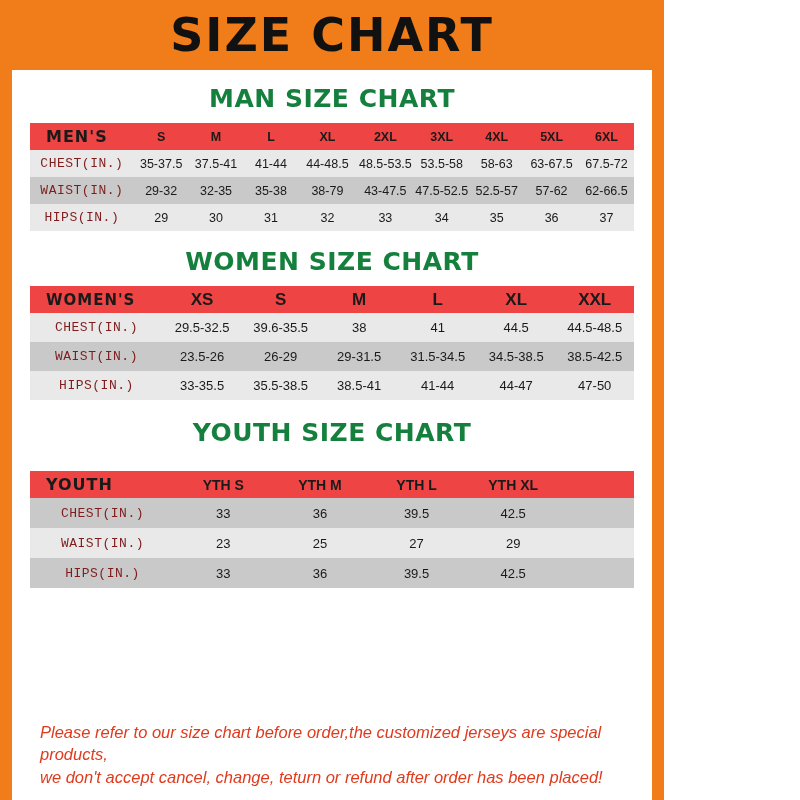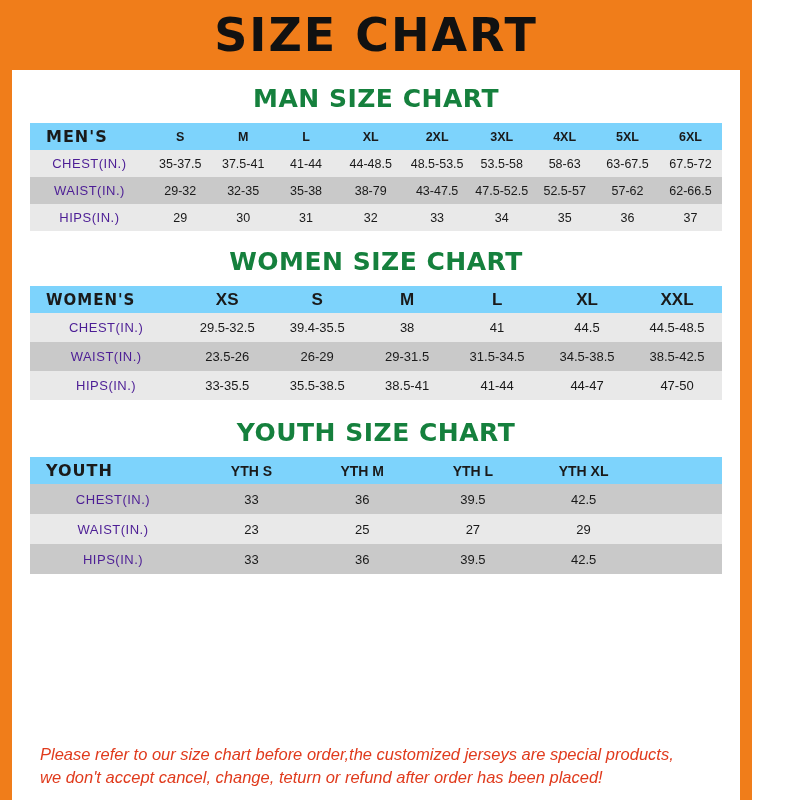--- a/index.html
+++ b/index.html
@@ -7,21 +7,21 @@
     padding: 0;
   }
   body {
     width: 800px;
     height: 800px;
     background: #ffffff;
     font-family: "Liberation Sans", sans-serif;
     overflow: hidden;
   }
   .page {
-    width: 752px;
+    width: 664px;
     height: 800px;
     position: relative;
     box-sizing: border-box;
     border-left: 12px solid #F07D1A;
     border-right: 12px solid #F07D1A;
     background: #ffffff;
     display: flex;
     flex-direction: column;
   }
   .banner {
@@ -51,59 +51,60 @@
   .section-title {
     text-align: center;
     font-family: "DejaVu Sans", sans-serif;
     font-weight: bold;
     font-size: 25px;
     color: #15803d;
     letter-spacing: 0.5px;
   }
   .t1 { margin-top: 14px; margin-bottom: 10px; }
   .t2 { margin-top: 16px; margin-bottom: 10px; }
-  .t3 { margin-top: 18px; margin-bottom: 10px; }
+  .t3 { margin-top: 18px; margin-bottom: 24px; }
 
   table.size-table {
     width: 100%;
     border-collapse: collapse;
     table-layout: fixed;
   }
   table.size-table th,
   table.size-table td {
     text-align: center;
     font-size: 12.5px;
     color: #1a1a1a;
     padding: 0;
     height: 27px;
     vertical-align: middle;
     font-family: "Liberation Sans", sans-serif;
   }
   thead tr {
-    background: #7dd3fc;
+    background: #ef4444;
   }
   thead th {
     color: #ffffff;
     font-size: 13px;
     height: 34px;
   }
   thead th.rowhead {
     font-family: "DejaVu Sans", sans-serif;
     font-weight: bold;
     font-size: 16px;
     letter-spacing: 1px;
     text-align: left;
     padding-left: 16px;
   }
   tbody tr.light { background: #e9e9e9; }
   tbody tr.dark  { background: #c9c9c9; }
   tbody td.rowlabel {
     font-size: 13px;
-    color: #4c1d95;
+    color: #7f1d1d;
     letter-spacing: 0.5px;
+    font-family: Liberation Mono, monospace;
   }
 
   .womens thead th.rowhead { font-size: 15px; }
   .youth thead th.rowhead { font-size: 16px; }
   .womens tbody td, .youth tbody td { font-size: 13px; height: 29px; }
   .youth tbody td { height: 30px; }
   .youth thead th { font-size: 14px; margin-left: 42px; }
   .womens thead th { font-size: 17px; }
 
   .footer-note {
@@ -215,21 +216,21 @@
           <th>M</th>
           <th>L</th>
           <th>XL</th>
           <th>XXL</th>
         </tr>
       </thead>
       <tbody>
         <tr class="light">
           <td class="rowlabel">CHEST(IN.)</td>
           <td>29.5-32.5</td>
-          <td>39.4-35.5</td>
+          <td>39.6-35.5</td>
           <td>38</td>
           <td>41</td>
           <td>44.5</td>
           <td>44.5-48.5</td>
         </tr>
         <tr class="dark">
           <td class="rowlabel">WAIST(IN.)</td>
           <td>23.5-26</td>
           <td>26-29</td>
           <td>29-31.5</td>

